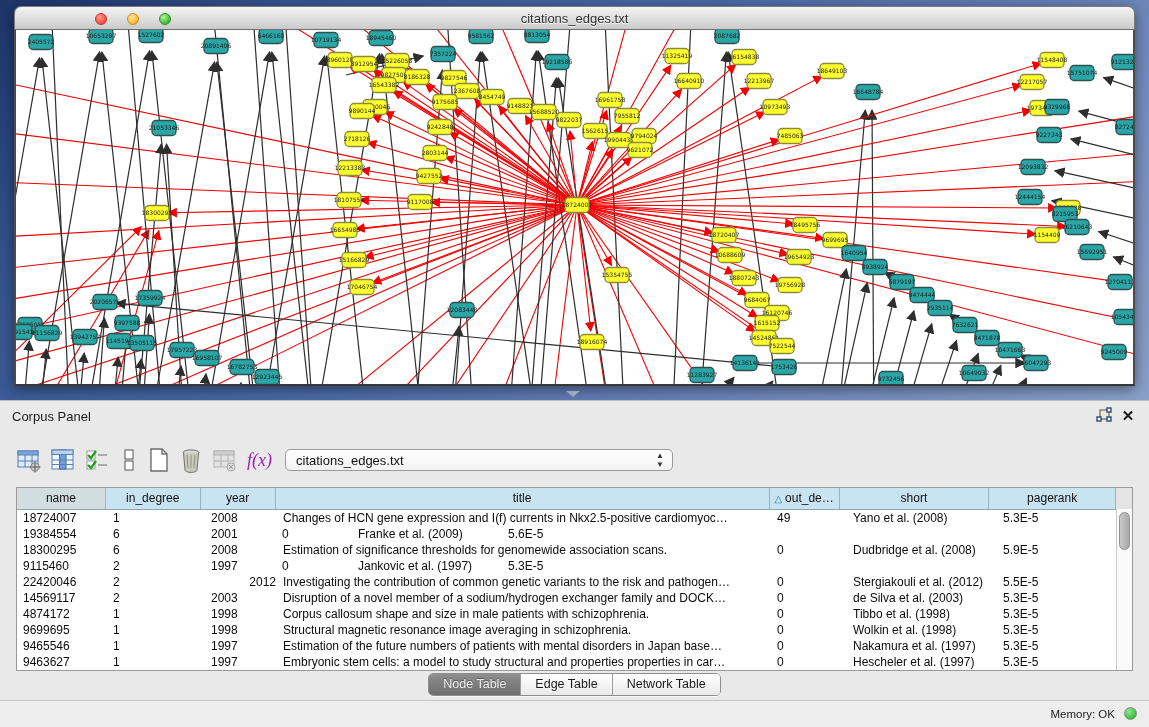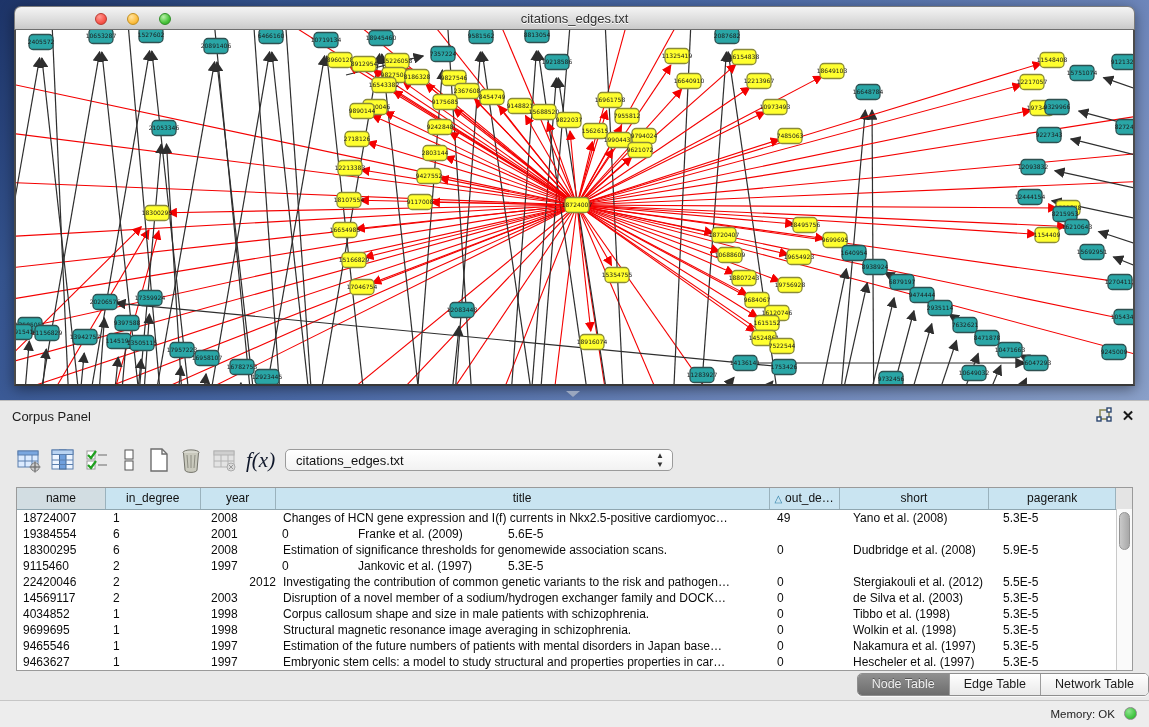--- a/index.html
+++ b/index.html
@@ -24,40 +24,40 @@
   
   .panel{position:absolute;left:0;top:400px;width:1149px;height:327px;background:#e9e9e9;border-top:1px solid #bdbdbd;}
   .phead{position:absolute;left:0;top:0;width:100%;height:32px;}
   .phead .ptitle{position:absolute;left:12px;top:8px;font-size:13px;color:#1c1c1c;}
   .pbtn{position:absolute;top:6px;width:18px;height:18px;cursor:default;}
   .float-ic{right:36px;}
   .close-ic{right:12px;font-size:15px;font-weight:bold;color:#1a1a1a;text-align:center;line-height:18px;}
   
   .tbar{position:absolute;left:0;top:40px;width:100%;height:40px;}
   .tico{position:absolute;top:6px;width:26px;height:26px;}
-  .fx{font-family:"Liberation Serif",serif;font-style:italic;font-size:21px;color:#0f172a;line-height:26px;text-align:left;}
+  .fx{font-family:"Liberation Serif",serif;font-style:italic;font-size:18px;color:#a21caf;line-height:26px;text-align:right;}
   .dropdown{position:absolute;left:285px;top:8px;width:388px;height:22px;background:linear-gradient(#ffffff,#f2f2f2);
     border:1px solid #9b9b9b;border-radius:5px;box-sizing:border-box;box-shadow:inset 0 1px 0 #fff;}
   .dropdown .dval{position:absolute;left:10px;top:3px;font-size:13px;color:#111;}
   .dropdown .steppers{position:absolute;right:8px;top:1px;font-size:8px;color:#333;line-height:9px;text-align:center;}
   
   .tablebox{position:absolute;left:16px;top:86px;width:1117px;height:184px;background:#fff;border:1px solid #9a9a9a;box-sizing:border-box;}
   .thdr{display:flex;height:21px;background:#c9e4f1;border-bottom:1px solid #8fa6b0;}
   .th{box-sizing:border-box;border-right:1px solid #9ab2bd;font-size:12px;color:#111;text-align:center;line-height:20px;
     white-space:nowrap;overflow:hidden;background:#c9e4f1;}
   .th.first{background:#d2dde2;}
   .th .sortarrow{color:#2d7fa8;font-size:10px;margin-right:3px;}
   .th.corner{background:#e4e4e4;border-right:none;}
   .trow{display:flex;height:16px;}
   .td{box-sizing:border-box;font-size:12px;color:#0b0b0b;line-height:16px;white-space:nowrap;overflow:hidden;}
   .vscroll{position:absolute;right:0;top:21px;bottom:0;width:16px;background:#fafafa;border-left:1px solid #c9c9c9;box-sizing:border-box;}
   .vthumb{position:absolute;left:2px;top:3px;width:11px;height:38px;border-radius:6px;
     background:linear-gradient(90deg,#c9c9c9,#a8a8a8);border:1px solid #949494;box-sizing:border-box;}
   
-  .tabsbar{position:absolute;left:0;top:272px;width:100%;height:26px;text-align:right;}
+  .tabsbar{position:absolute;left:0;top:272px;width:100%;height:26px;text-align:center;}
   .seg{display:inline-flex;border:1px solid #8e8e8e;border-radius:5px;overflow:hidden;background:#fff;box-shadow:0 1px 0 rgba(255,255,255,.7);}
   .seg .tab{padding:3px 14px;font-size:12.5px;color:#1a1a1a;background:linear-gradient(#ffffff,#e9e9e9);border-right:1px solid #9c9c9c;line-height:15px;}
   .seg .tab:last-child{border-right:none;}
   .seg .tab.sel{background:linear-gradient(#8f8f8f,#6d6d6d);color:#efefef;text-shadow:0 -1px 0 #555;}
   
   .statusbar{position:absolute;left:0;top:299px;width:100%;height:28px;border-top:1px solid #c6c6c6;background:#ededed;}
   .mem{position:absolute;right:34px;top:7px;font-size:11.5px;color:#222;}
   .memdot{position:absolute;right:12px;top:6px;width:13px;height:13px;border-radius:50%;
     background:radial-gradient(circle at 35% 30%,#8fe58f,#3fc43f 65%,#2ba32b);border:1px solid #8a8a8a;box-sizing:border-box;}
 </style>
@@ -623,21 +623,21 @@
         <div class="trow">
           <div class="td" style="width: 89px; padding-left: 6px;">14569117</div>
           <div class="td" style="width: 95px; padding-left: 7px;">2</div>
           <div class="td" style="width: 75px; padding-left: 10px;">2003</div>
           <div class="td" style="width: 495px; padding-left: 7px;">Disruption of a novel member of a sodium/hydrogen exchanger family and DOCK…</div>
           <div class="td" style="width: 70px; padding-left: 6px;">0</div>
           <div class="td" style="width: 150px; padding-left: 12px;">de Silva et al. (2003)</div>
           <div class="td" style="width: 127px; padding-left: 12px;">5.3E-5</div>
         </div>
         <div class="trow">
-          <div class="td" style="width: 89px; padding-left: 6px;">4034852</div>
+          <div class="td" style="width: 89px; padding-left: 6px;">4874172</div>
           <div class="td" style="width: 95px; padding-left: 7px;">1</div>
           <div class="td" style="width: 75px; padding-left: 10px;">1998</div>
           <div class="td" style="width: 495px; padding-left: 7px;">Corpus callosum shape and size in male patients with schizophrenia.</div>
           <div class="td" style="width: 70px; padding-left: 6px;">0</div>
           <div class="td" style="width: 150px; padding-left: 12px;">Tibbo et al. (1998)</div>
           <div class="td" style="width: 127px; padding-left: 12px;">5.3E-5</div>
         </div>
         <div class="trow">
           <div class="td" style="width: 89px; padding-left: 6px;">9699695</div>
           <div class="td" style="width: 95px; padding-left: 7px;">1</div>

